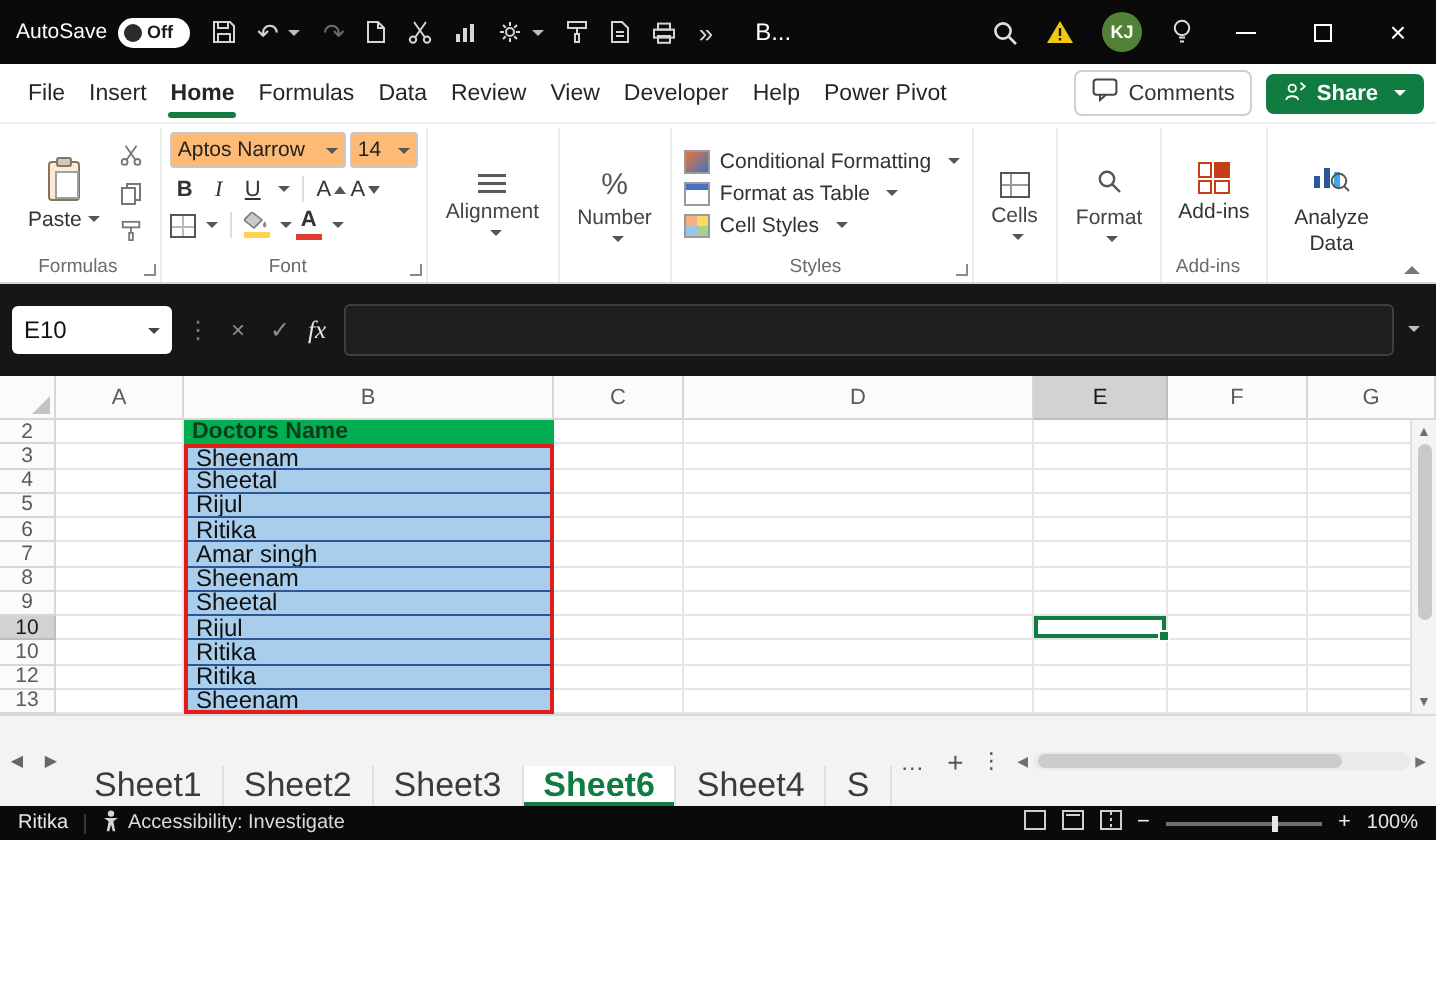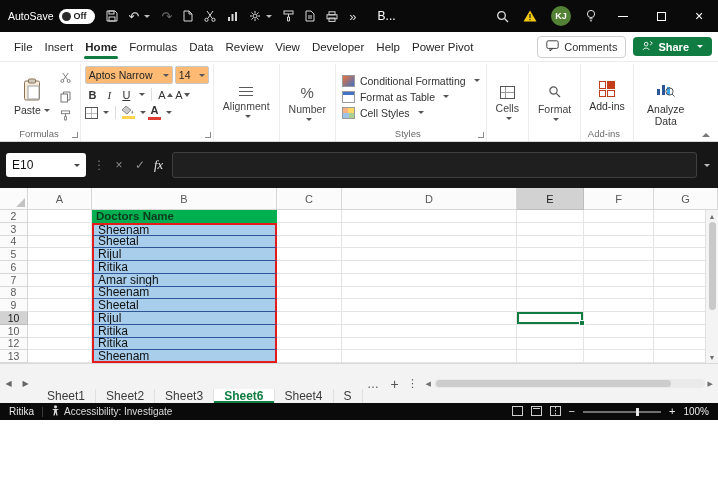--- a/index.html
+++ b/index.html
@@ -113,21 +113,21 @@
   .selcell::after { content:""; position:absolute; right:-2px; bottom:-2px; width:4px; height:4px; background:var(--accent-green,#107C41); border:1px solid #fff; }
   .vscroll { position:absolute; top:22px; right:0; bottom:0; width:13px; background:#f4f4f4; border-left:1px solid #e0e0e0; display:flex; flex-direction:column; align-items:center; z-index:3; }
   .vs-arrow { font-size:7px; color:#6f6f6f; padding:3px 0 2px; }
   .vs-thumb { width:7px; height:88px; background:#c9c9c9; border-radius:4px; }
   .vs-space { flex:1; }
 
   
   .sheettabs { flex:0 0 25px; background:#f3f3f3; border-top:1px solid #d9d9d9; display:flex; align-items:stretch; }
   .st-nav { width:17px; display:flex; align-items:center; justify-content:center; font-size:8px; color:#666; }
   .tabs { display:flex; align-items:stretch; margin-left:3px; }
-  .sheet-tab { padding:0 10px; display:flex; align-items:center; font-size:12px; color:#3b3b3b; border-right:1px solid #e0e0e0; white-space:nowrap;margin-top:25px; }
+  .sheet-tab { padding:0 10px; display:flex; align-items:center; font-size:17px; color:#3b3b3b; border-right:1px solid #e0e0e0; white-space:nowrap;margin-top:25px; }
   .sheet-tab.active { background:#fff; color:var(--accent-green,#107C41); font-weight:bold; box-shadow:inset 0 -2px 0 var(--accent-green,#107C41); }
   .st-more, .st-add, .st-dots { display:flex; align-items:center; justify-content:center; color:#555; }
   .st-more { width:22px; font-size:12px; letter-spacing:1px; }
   .st-add { width:20px; font-size:14px; }
   .st-dots { width:16px; font-size:11px; }
   .hscroll { flex:1; display:flex; align-items:center; padding:0 5px; gap:3px; }
   .hs-arrow { font-size:7px; color:#6f6f6f; }
   .hs-track { flex:1; height:9px; background:#eaeaea; border-radius:5px; position:relative; }
   .hs-thumb { position:absolute; left:2px; right:34px; top:1px; bottom:1px; background:#cccccc; border-radius:4px; }
 
@@ -350,20 +350,21 @@
               <span class="colorbar" style="background:#FFD34D"></span>
             </span>
             <i class="chev"></i>
           <span class="stack-ic">
               <span class="fc-letter">A</span>
               <span class="colorbar" style="background:#E03C31"></span>
             </span>
             <i class="chev"></i>
         </div>
       </div>
+      <div class="rg-label">Font</div>
       <span class="launcher"></span>
     </div>
 
     <div class="cgroup">
       <span class="align-ic"></span>
       <span>Alignment</span>
       <i class="chev"></i>
     </div>
 
     <div class="cgroup">

